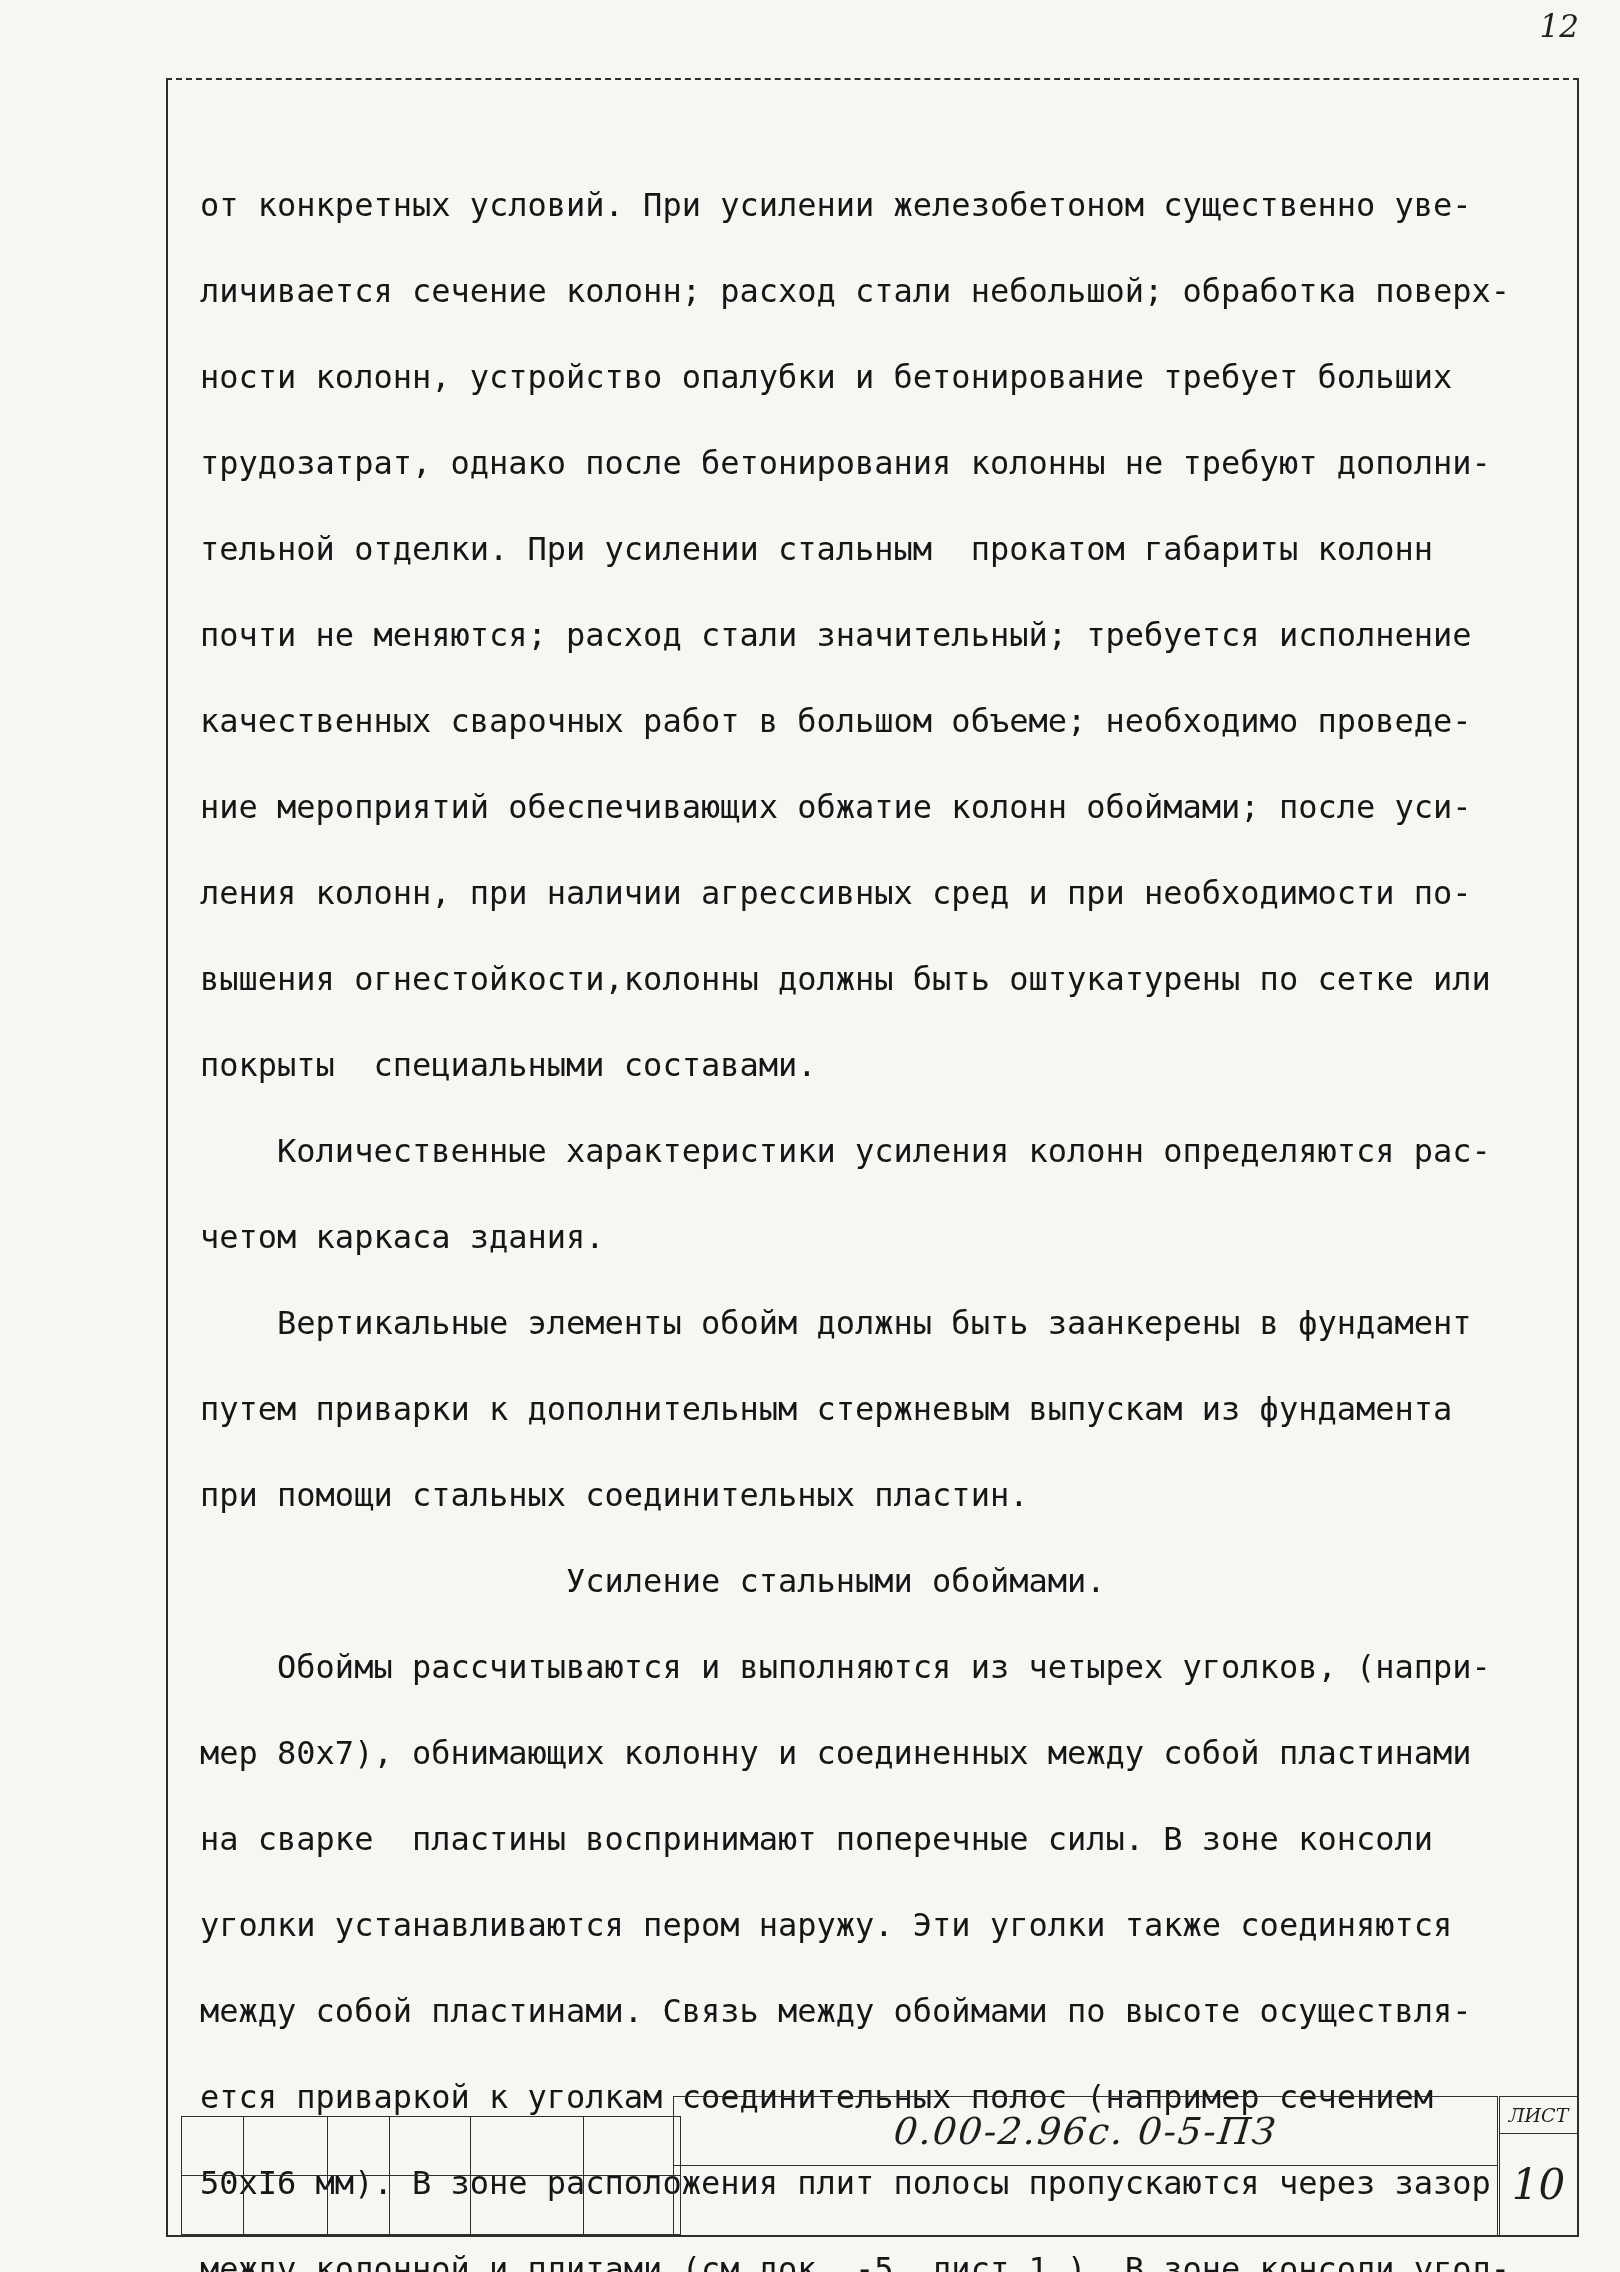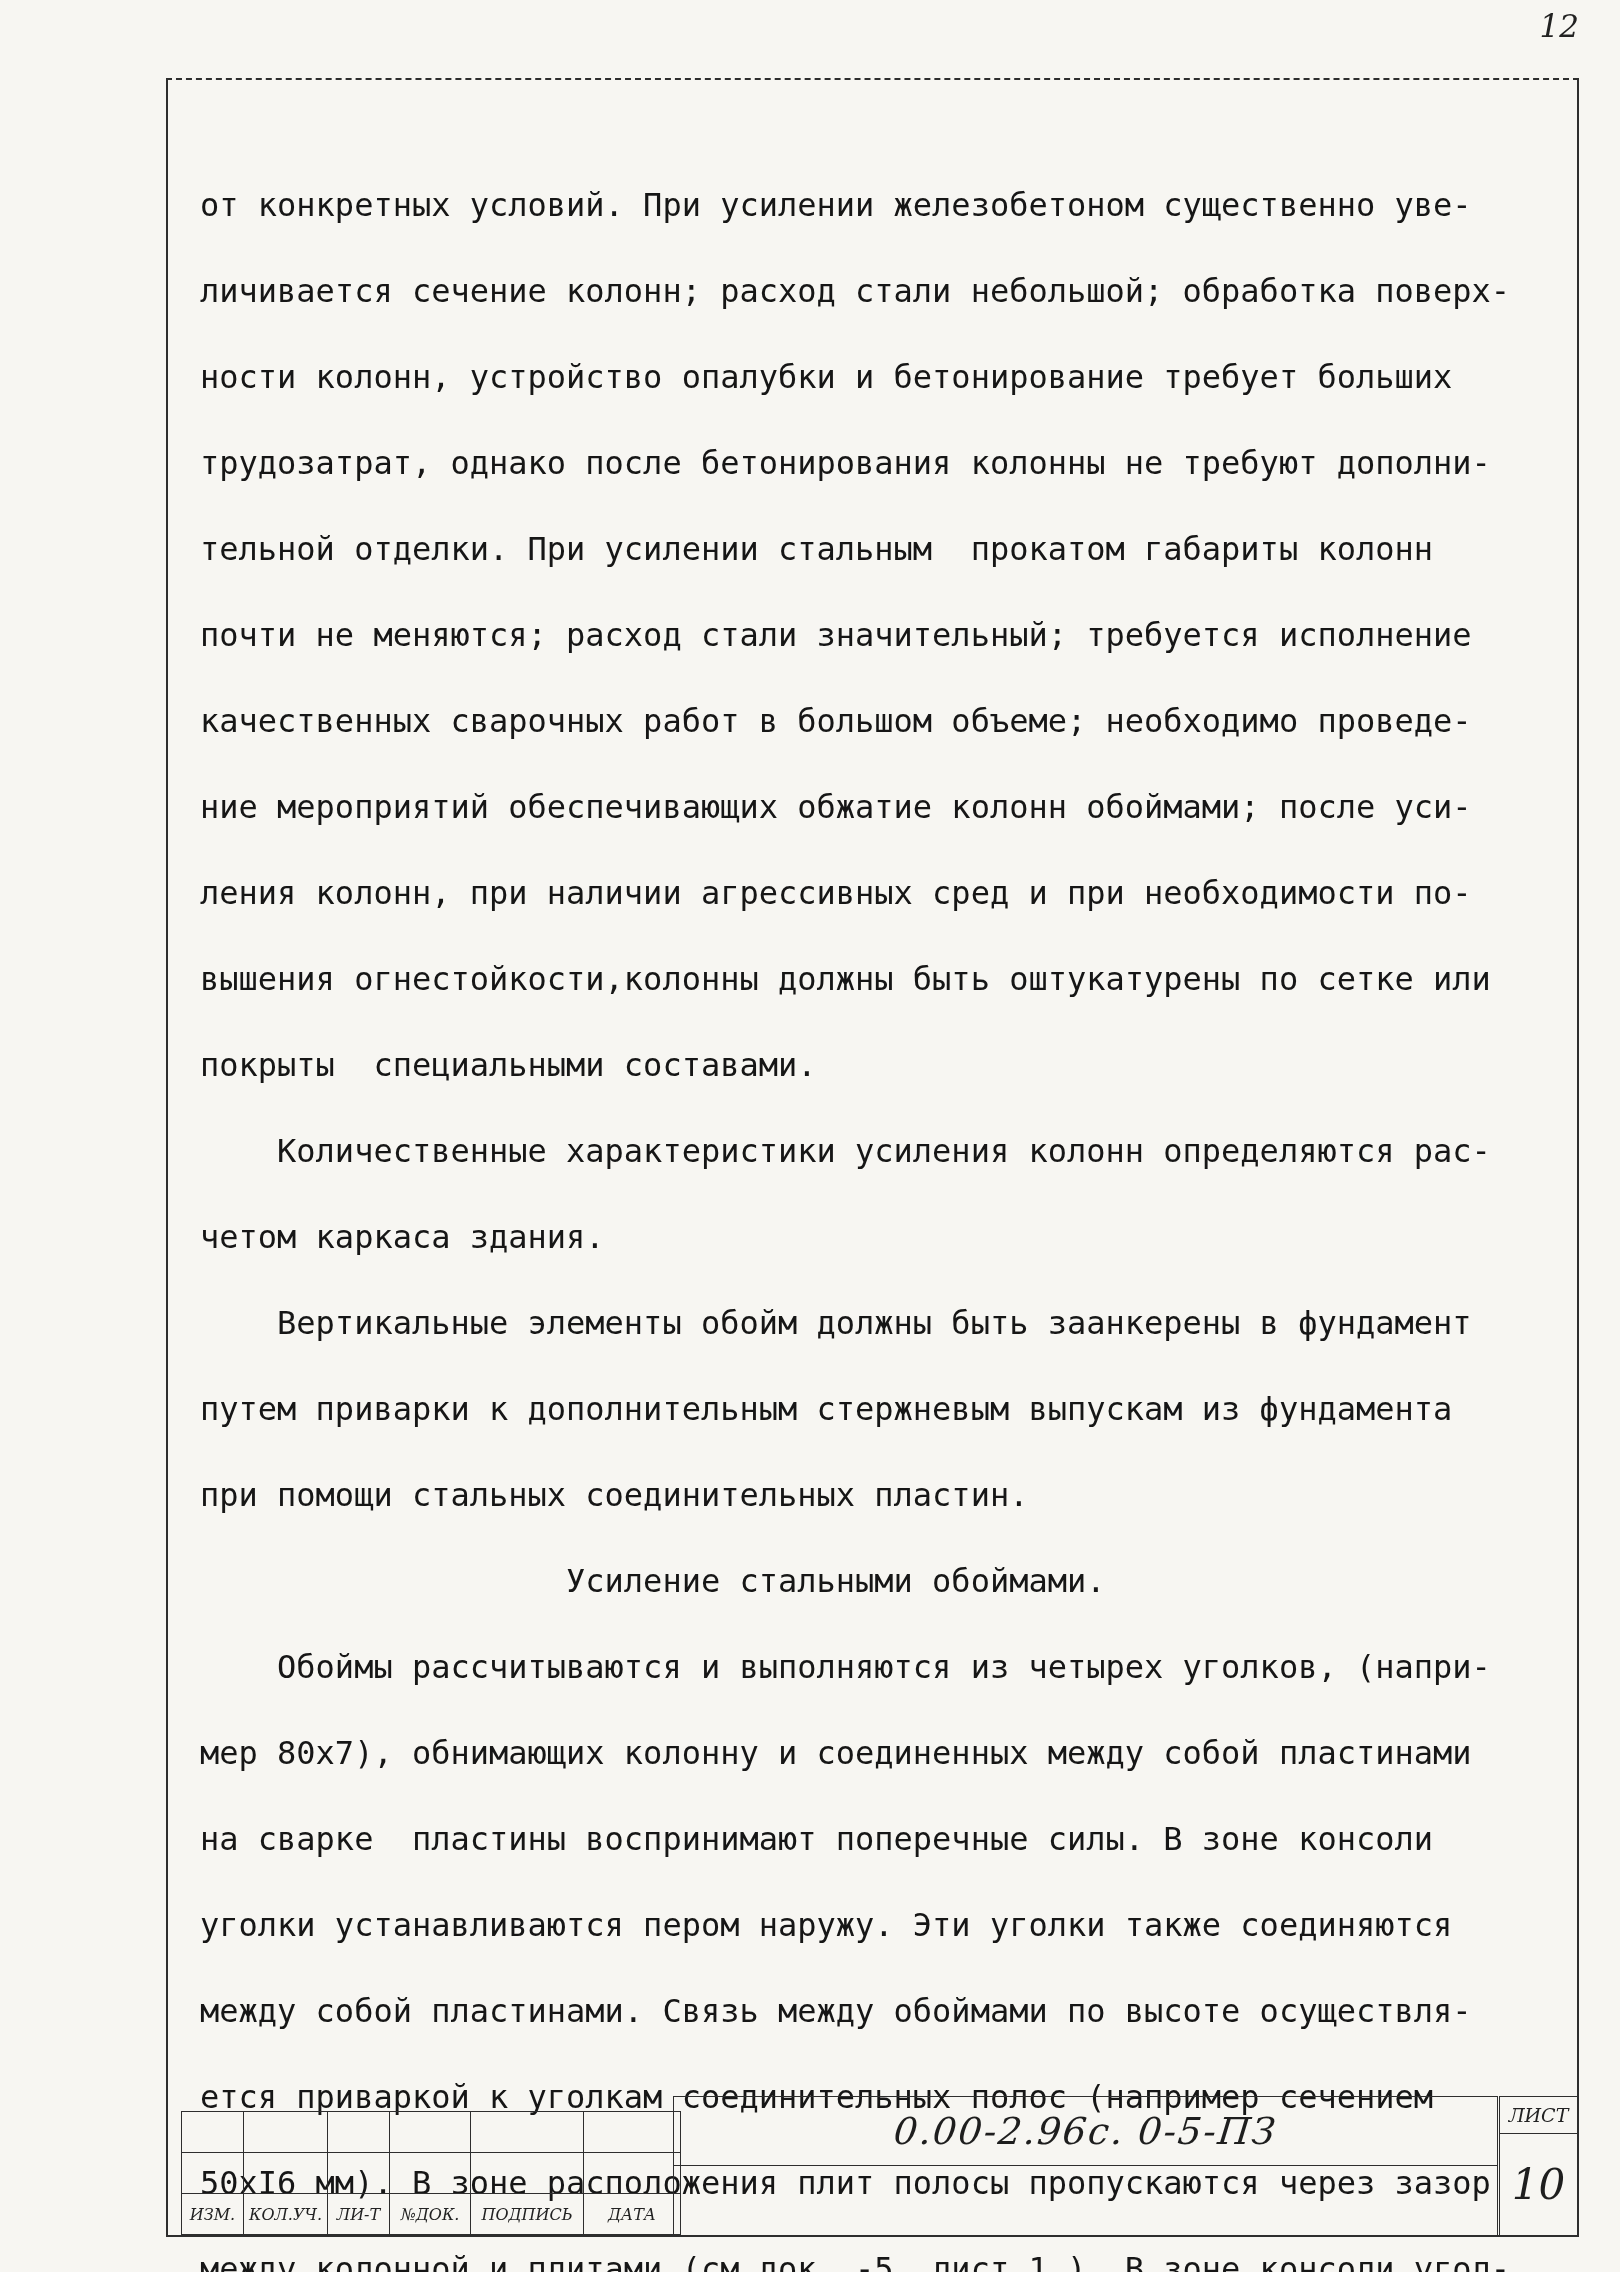--- a/index.html
+++ b/index.html
@@ -191,28 +191,20 @@
       <td class="c6"></td>
     </tr>
     <tr>
       <td class="c1"></td>
       <td class="c2"></td>
       <td class="c3"></td>
       <td class="c4"></td>
       <td class="c5"></td>
       <td class="c6"></td>
     </tr>
-    <tr>
-      <td class="c1">ИЗМ.</td>
-      <td class="c2">КОЛ.УЧ.</td>
-      <td class="c3">ЛИ-Т</td>
-      <td class="c4">№ДОК.</td>
-      <td class="c5">ПОДПИСЬ</td>
-      <td class="c6">ДАТА</td>
-    </tr>
   </tbody>
     </table>
 
   <div class="doc-cell">
     <div class="doc-number-row">
       <span class="doc-number">0.00-2.96с. 0-5-ПЗ</span>
     </div>
   </div>
 
   <div class="sheet-box">

